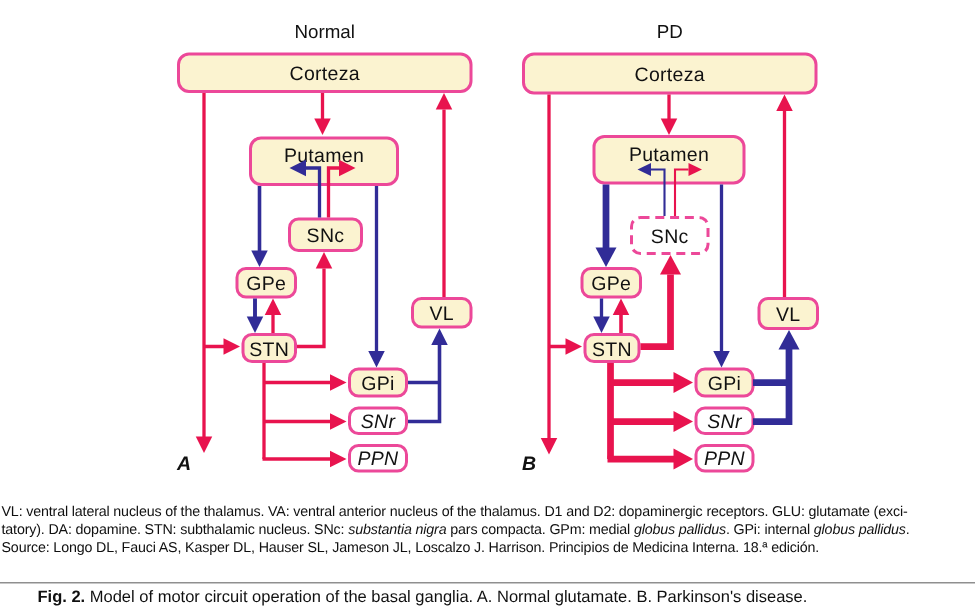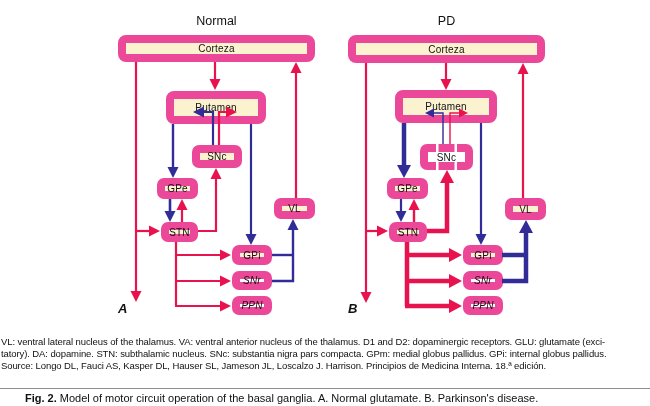--- a/index.html
+++ b/index.html
@@ -1,33 +1,33 @@
 <!DOCTYPE html>
 <html><head>
 <meta charset="utf-8">
 <style>
   html,body{margin:0;padding:0;background:#fff;}
   #figure{position:relative;width:650px;height:406px;background:#fff;overflow:hidden;
           font-family:"Liberation Sans",sans-serif;color:#111;}
   .stage{position:absolute;left:0;top:0;width:650px;height:335px;}
   .edges{position:absolute;left:0;top:0;z-index:3;pointer-events:none;}
   .node{position:absolute;z-index:2;box-sizing:border-box;background:#fbf3d0;
-        border:8px solid #ec4899;border-radius:8px;display:flex;align-items:center;
-        justify-content:center;font-size:10px;letter-spacing:.2px;}
+        border:2px solid #ec4899;border-radius:8px;display:flex;align-items:center;
+        justify-content:center;font-size:13px;letter-spacing:.2px;}
   .node.white{background:#ffffff;font-style:italic;}
   .node.dashed{border-style:dashed;background:#ffffff;}
   .node.toplabel{align-items:flex-start;padding-top:3px;}
   .panel-title{position:absolute;z-index:2;text-align:center;font-size:12.5px;}
   .panel-letter{position:absolute;z-index:2;font-size:13px;font-weight:bold;font-style:italic;}
   .legend{position:absolute;left:1px;top:336px;width:649px;font-size:9.5px;
           line-height:12.2px;letter-spacing:-0.1px;color:#101010;z-index:2;}
   .rule{position:absolute;left:0;top:388px;width:650px;height:1px;background:#8f8f8f;z-index:2;}
   .figcap{position:absolute;left:2px;top:392px;width:646px;font-size:11px;color:#101010;z-index:2;}
   .figcap b{font-weight:bold;padding-left:23px;}
-  .it{}
+  .it{font-style:italic;}
 </style>
 </head>
 <body>
 
 <div id="figure">
   <div class="stage">
 
     <div class="panel-title" style="left:348px;top:14px;width:197px;">PD</div>
     <div class="panel-title" style="left:118px;top:14px;width:197px;">Normal</div>
 

